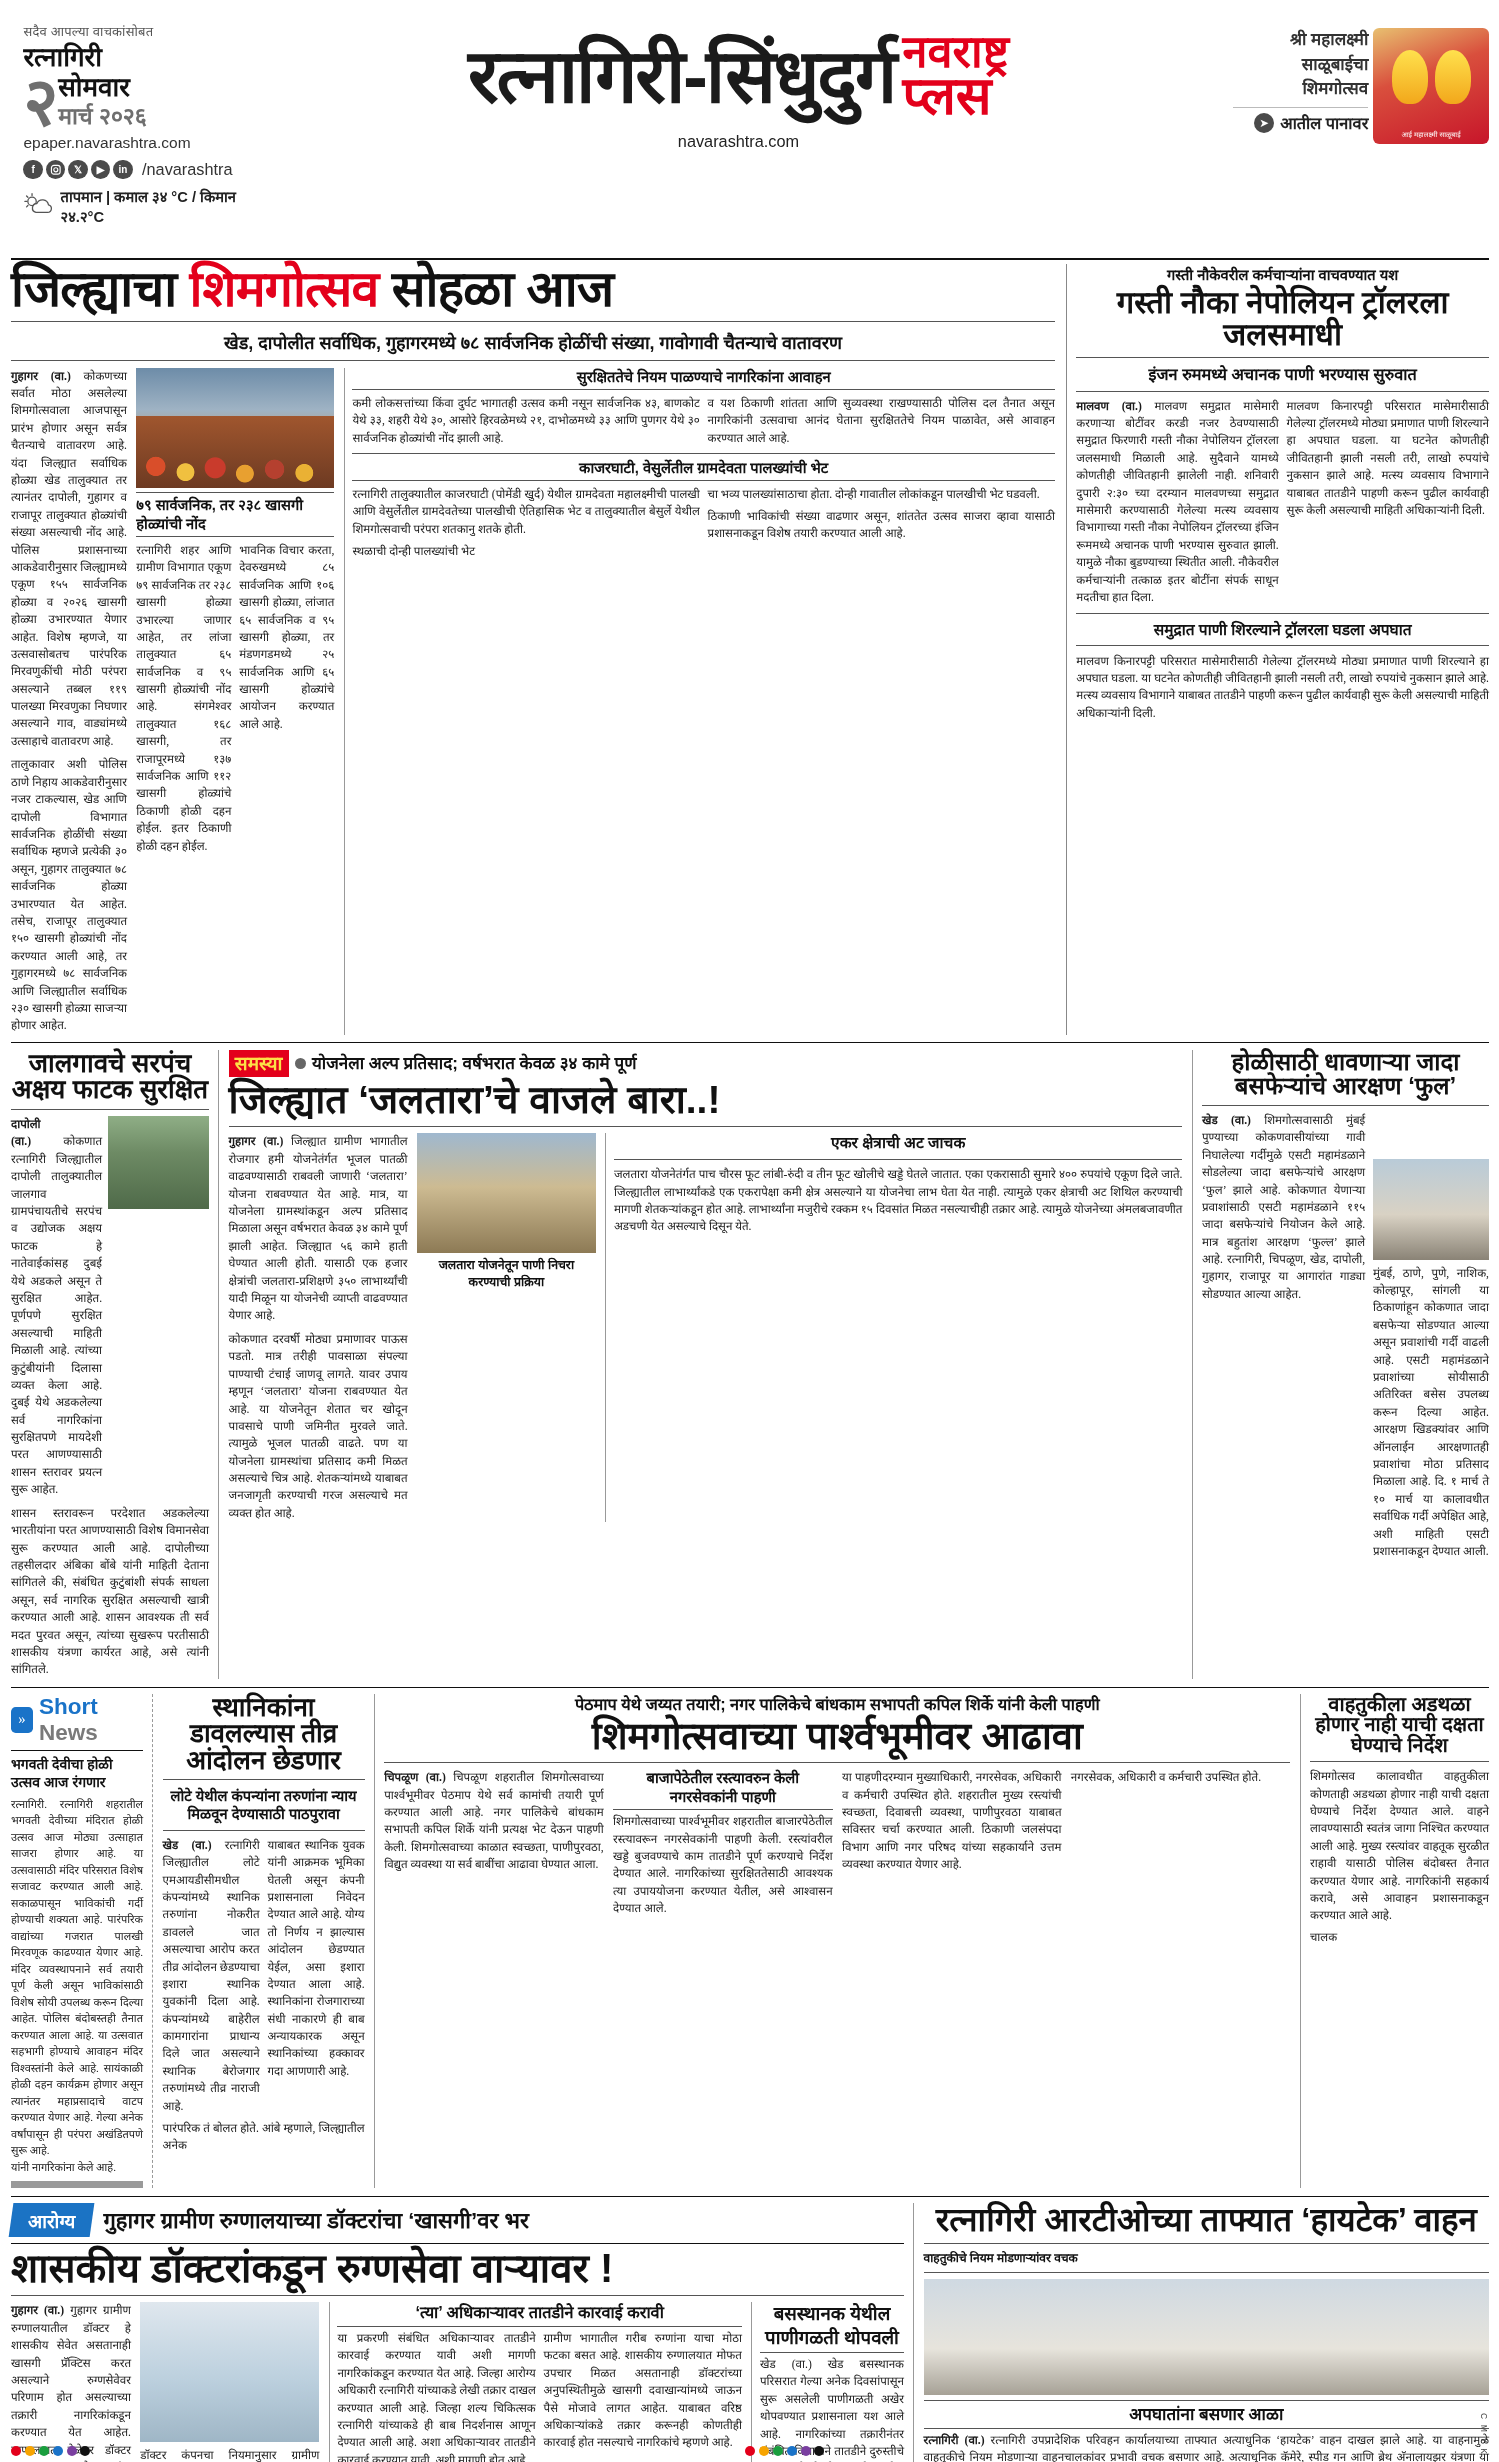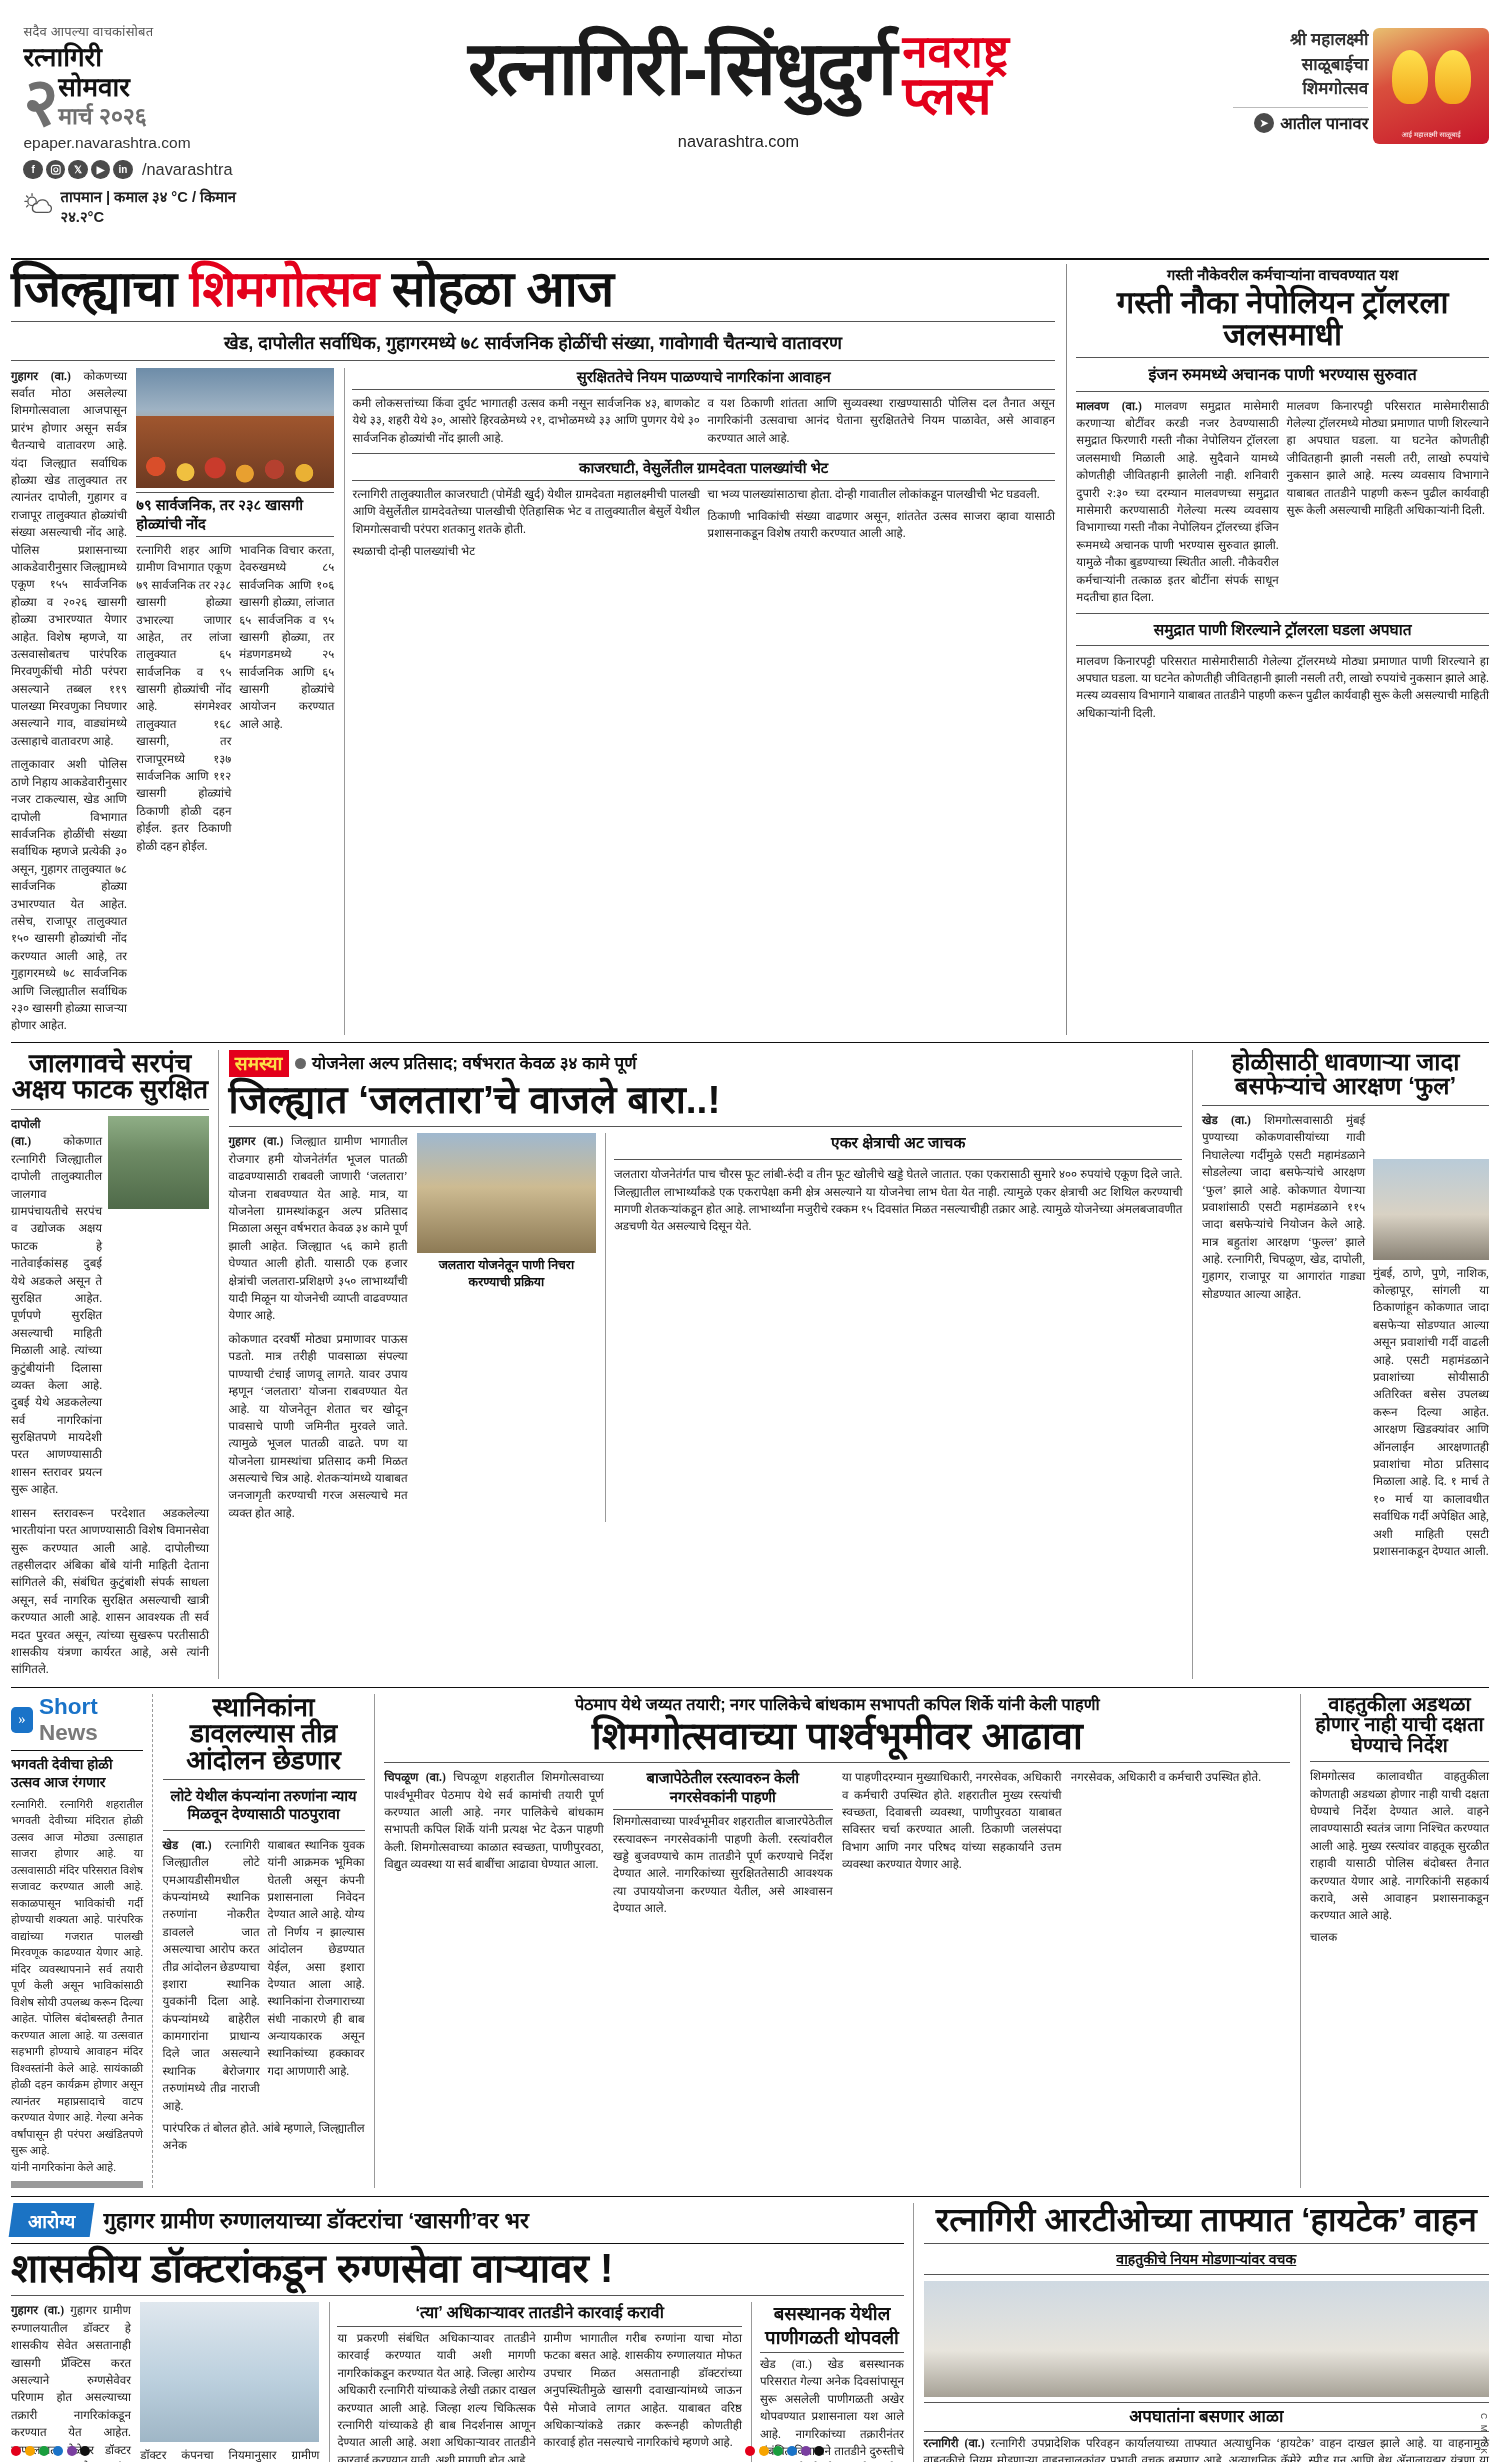--- a/index.html
+++ b/index.html
@@ -17,21 +17,21 @@
   .mh-day{font-size:26px;font-weight:bold;color:#111;line-height:1.15;font-family:"Liberation Sans",sans-serif;}
   .mh-month{font-size:23px;font-weight:bold;color:#6f6f6f;line-height:1.15;font-family:"Liberation Sans",sans-serif;}
   .mh-epaper{font-family:"Liberation Sans",sans-serif;font-size:15.5px;color:#333;margin-left:12.4px;margin-top:4.7px;}
   .mh-social{display:flex;align-items:center;margin-left:12.4px;margin-top:7.8px;gap:3.1px;}
   .soc{width:19.4px;height:19.4px;border-radius:50%;background:#4a4a4a;color:#fff;display:flex;align-items:center;justify-content:center;font-size:10px;font-family:"Liberation Sans",sans-serif;font-weight:bold;}
   .soc svg{display:block;}
   .mh-handle{font-family:"Liberation Sans",sans-serif;font-size:16.3px;color:#333;margin-left:6.2px;}
   .mh-weather{display:flex;align-items:center;margin-left:12.4px;margin-top:6.2px;gap:6.2px;}
   .mh-wtxt{font-family:"Liberation Sans",sans-serif;font-size:14.7px;color:#222;font-weight:bold;}
   .mh-center{flex:1;text-align:center;padding-top:31px;position:relative;}
-  .logo-wrap{display:flex;justify-content:center;gap:7.8px;}
+  .logo-wrap{display:flex;align-items:center;justify-content:center;gap:7.8px;}
   .logo-main{font-family:"Liberation Sans",sans-serif;font-weight:bold;font-size:75px;letter-spacing:-2.3px;color:#1b1b1b;line-height:1;}
   .logo-red{font-family:"Liberation Sans",sans-serif;font-weight:bold;font-size:45px;color:#e3001b;line-height:.92;text-align:left;}
   .logo-red .l2{font-size:53px;display:block;}
   .mh-site{font-family:"Liberation Sans",sans-serif;font-size:16.3px;color:#222;margin-top:11px;}
   .mh-right{width:256px;flex:0 0 256px;padding-top:28px;display:flex;align-items:flex-start;gap:4.7px;}
   .promo-txt{flex:1;text-align:right;font-family:"Liberation Sans",sans-serif;font-weight:bold;font-size:17px;color:#333;line-height:1.45;}
   .promo-img{width:116px;height:116px;border-radius:6.2px;overflow:hidden;position:relative;background:linear-gradient(160deg,#e8c070 0%,#d94f3d 40%,#c7152a 100%);flex:0 0 116px;}
   .promo-img .f1,.promo-img .f2{position:absolute;width:36px;height:54px;background:linear-gradient(180deg,#ffe14d,#f2a71b);border-radius:50% 50% 42% 42%;top:22px;}
   .promo-img .f1{left:18.6px;} .promo-img .f2{left:62px;}
   .promo-img .cap{position:absolute;bottom:4.7px;left:0;right:0;text-align:center;color:#fff;font-size:7px;font-family:"Liberation Sans",sans-serif;}
@@ -387,21 +387,21 @@
           <div class="kicker" style="text-align:center;font-size:18.6px;">बसस्थानक येथील पाणीगळती थोपवली</div>
           <div class="rule" style="margin:3.1px 0;"></div>
           <div class="body-txt">खेड (वा.) खेड बसस्थानक परिसरात गेल्या अनेक दिवसांपासून सुरू असलेली पाणीगळती अखेर थोपवण्यात प्रशासनाला यश आले आहे. नागरिकांच्या तक्रारीनंतर संबंधित विभागाने तातडीने दुरुस्तीचे काम हाती घेतले. यामुळे दररोज हजारो लिटर पाण्याची होणारी नासाडी थांबली आहे. प्रवाशांनी या कामाबद्दल समाधान व्यक्त केले आहे.</div>
         </div>
       </div>
     </div>
 
     <div style="flex:1;border-left:0.8px solid #999;padding-left:9.3px;">
       <h1 class="head" style="font-size:33px;text-align:center;">रत्नागिरी आरटीओच्या ताफ्यात ‘हायटेक’ वाहन</h1>
       <div class="rule"></div>
-      <div class="kicker" style="text-align:center;font-size:14px;text-decoration:underline;">वाहतुकीचे नियम मोडणाऱ्यांवर वचक</div>
+      <div class="kicker" style="font-size:12px;">वाहतुकीचे नियम मोडणाऱ्यांवर वचक</div>
       <div class="rule"></div>
       <div class="imgph amb" style="height:116px;"></div>
       <div class="rule" style="margin:4.7px 0 3.1px;"></div>
       <div class="kicker" style="text-align:center;font-size:17px;">अपघातांना बसणार आळा</div>
       <div class="rule" style="margin:3.1px 0;"></div>
       <div class="body-txt"><span class="dash">रत्नागिरी (वा.)</span>&nbsp;<span>रत्नागिरी उपप्रादेशिक परिवहन कार्यालयाच्या ताफ्यात अत्याधुनिक ‘हायटेक’ वाहन दाखल झाले आहे. या वाहनामुळे वाहतुकीचे नियम मोडणाऱ्या वाहनचालकांवर प्रभावी वचक बसणार आहे. अत्याधुनिक कॅमेरे, स्पीड गन आणि ब्रेथ अ‍ॅनालायझर यंत्रणा या वाहनात बसवण्यात आली आहे.</span></div>
 
     </div>
   </div>
 

